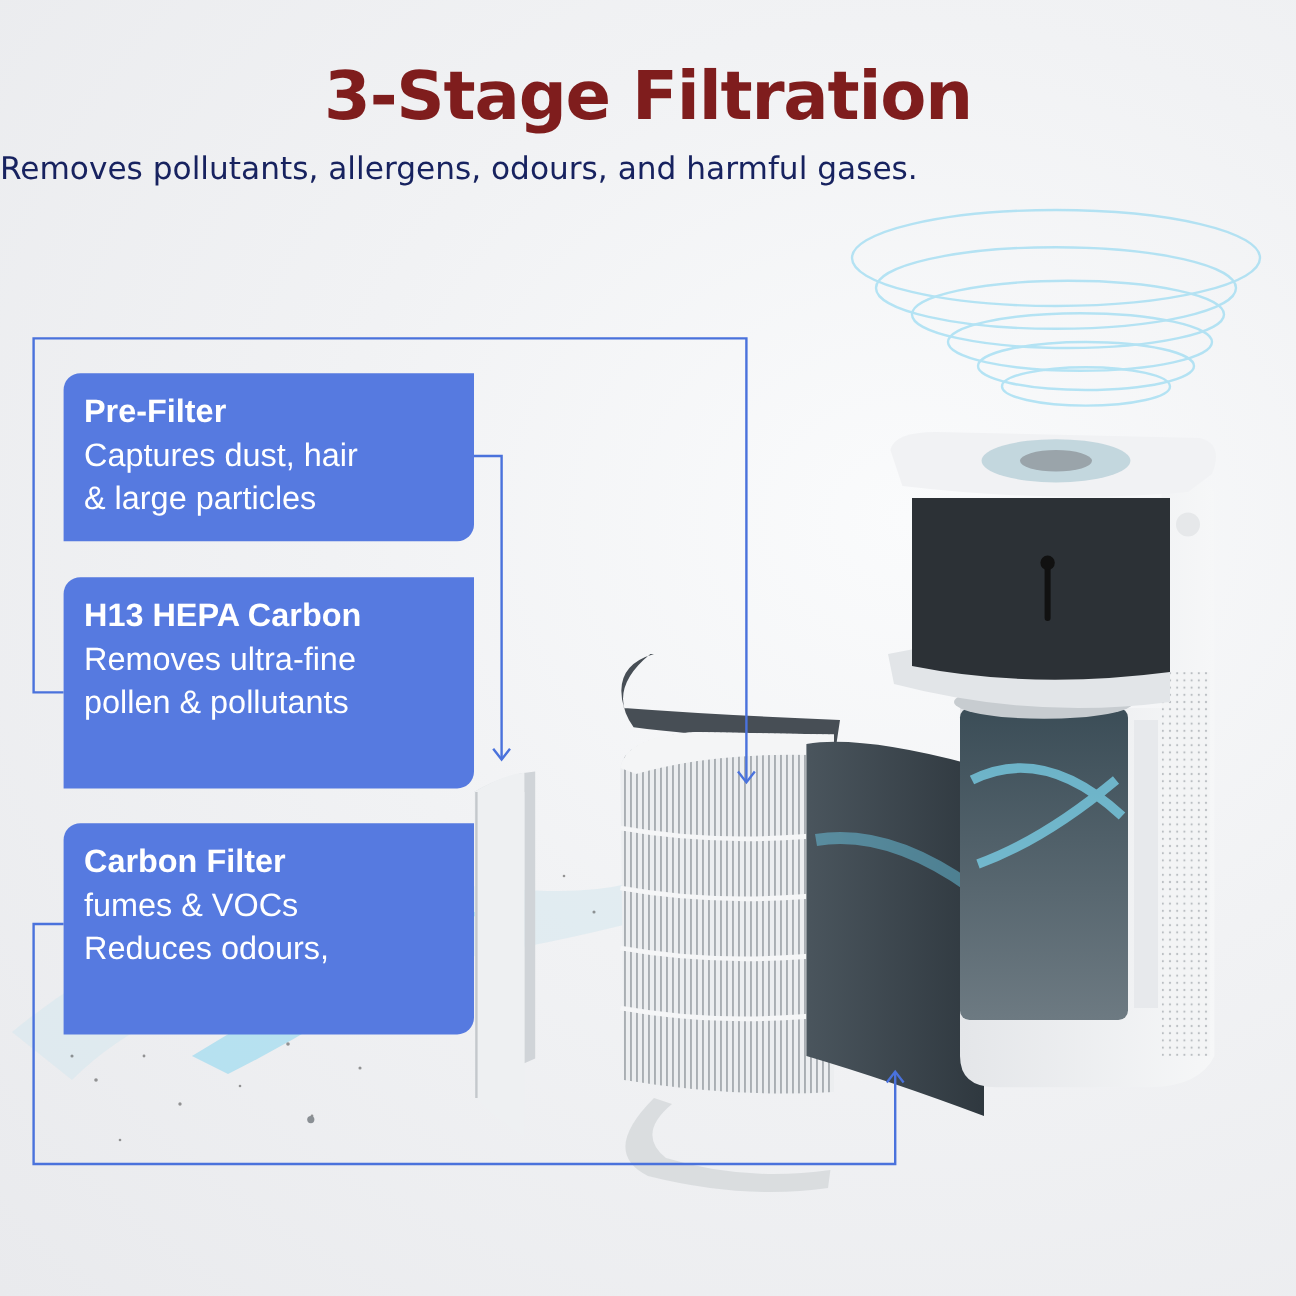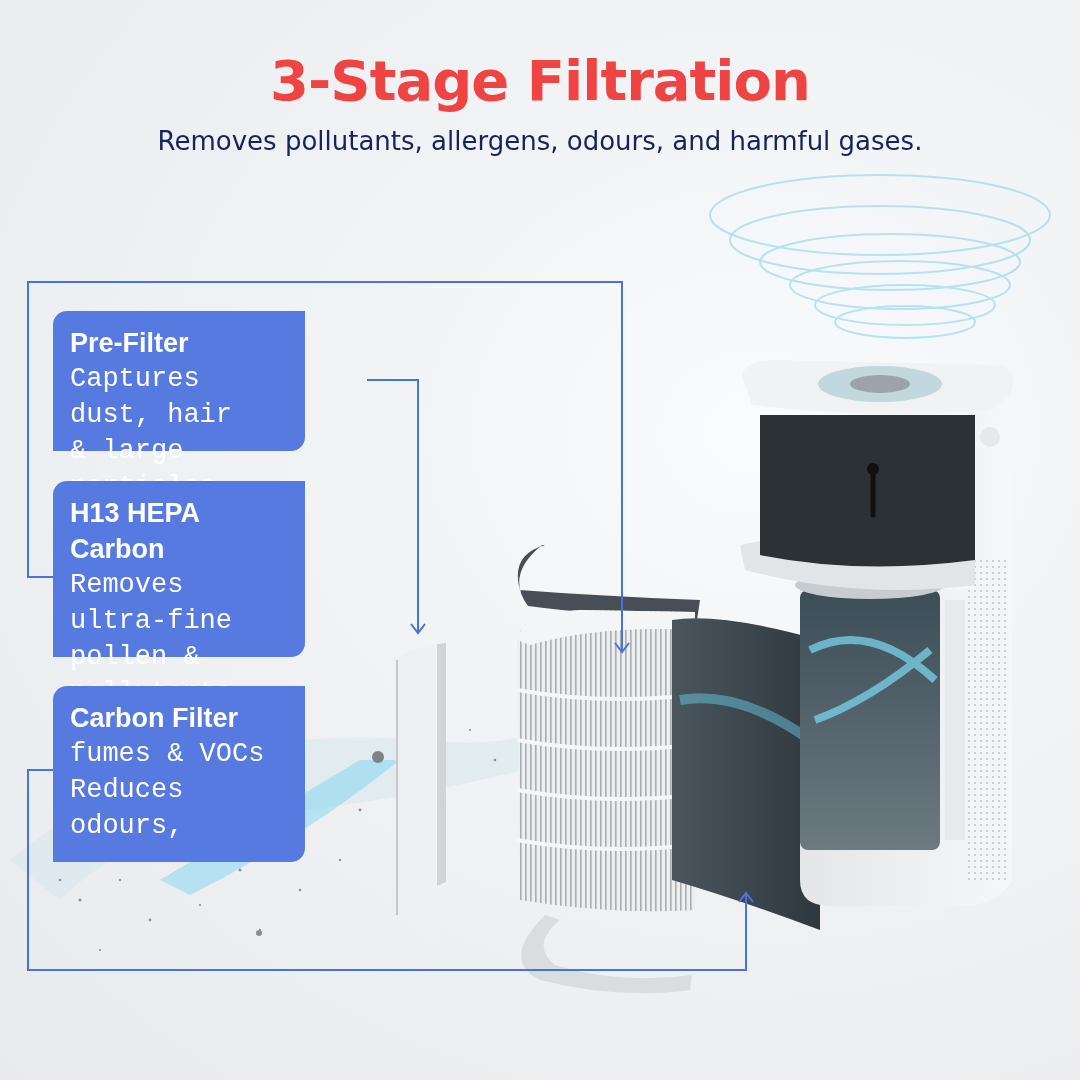--- a/index.html
+++ b/index.html
@@ -5,36 +5,36 @@
   * { box-sizing: border-box; margin: 0; padding: 0; }
   html, body { width: 1080px; height: 1080px; overflow: hidden; }
   body {
     position: relative;
     font-family: "Liberation Sans", "DejaVu Sans", sans-serif;
     background: radial-gradient(ellipse at 70% 40%, #fafbfc 0%, #f1f2f4 45%, #e9eaed 100%);
   }
   .title {
     position: absolute; top: 48px; left: 0; width: 1080px;
     text-align: center; font-family: "DejaVu Sans", sans-serif;
-    font-weight: bold; font-size: 56px; color: #ef4444; letter-spacing: -1px;
+    font-weight: bold; font-size: 56px; color: #7f1d1d; letter-spacing: -1px;
   }
   .subtitle {
     position: absolute; top: 126px; left: 0; width: 1080px;
-    text-align: center; font-family: "DejaVu Sans", sans-serif;
+    text-align: left; font-family: "DejaVu Sans", sans-serif;
     font-size: 26px; color: #17225f;
   }
   .swirl { position: absolute; left: 0; top: 0; width: 1080px; height: 1080px; pointer-events: none; }
   .card {
-    position: absolute; left: 53px; width: 252px;
+    position: absolute; left: 53px; width: 342px;
     background: #567ae0; color: #fff;
     border-radius: 14px 0 14px 0;
     padding: 14px 16px 14px 17px;
   }
   .card .head { font-weight: bold; font-size: 27px; line-height: 36px; }
-  .card .desc { font-size: 27px; line-height: 36px; font-family: Liberation Mono, monospace; }
+  .card .desc { font-size: 27px; line-height: 36px; }
   #card-pre  { top: 311px; height: 140px; }
   #card-hepa { top: 481px; height: 176px; }
   #card-carb { top: 686px; height: 176px; }
 </style>
 </head>
 <body>
 
 <div class="title">3-Stage Filtration</div>
 <div class="subtitle">Removes pollutants, allergens, odours, and harmful gases.</div>
 

